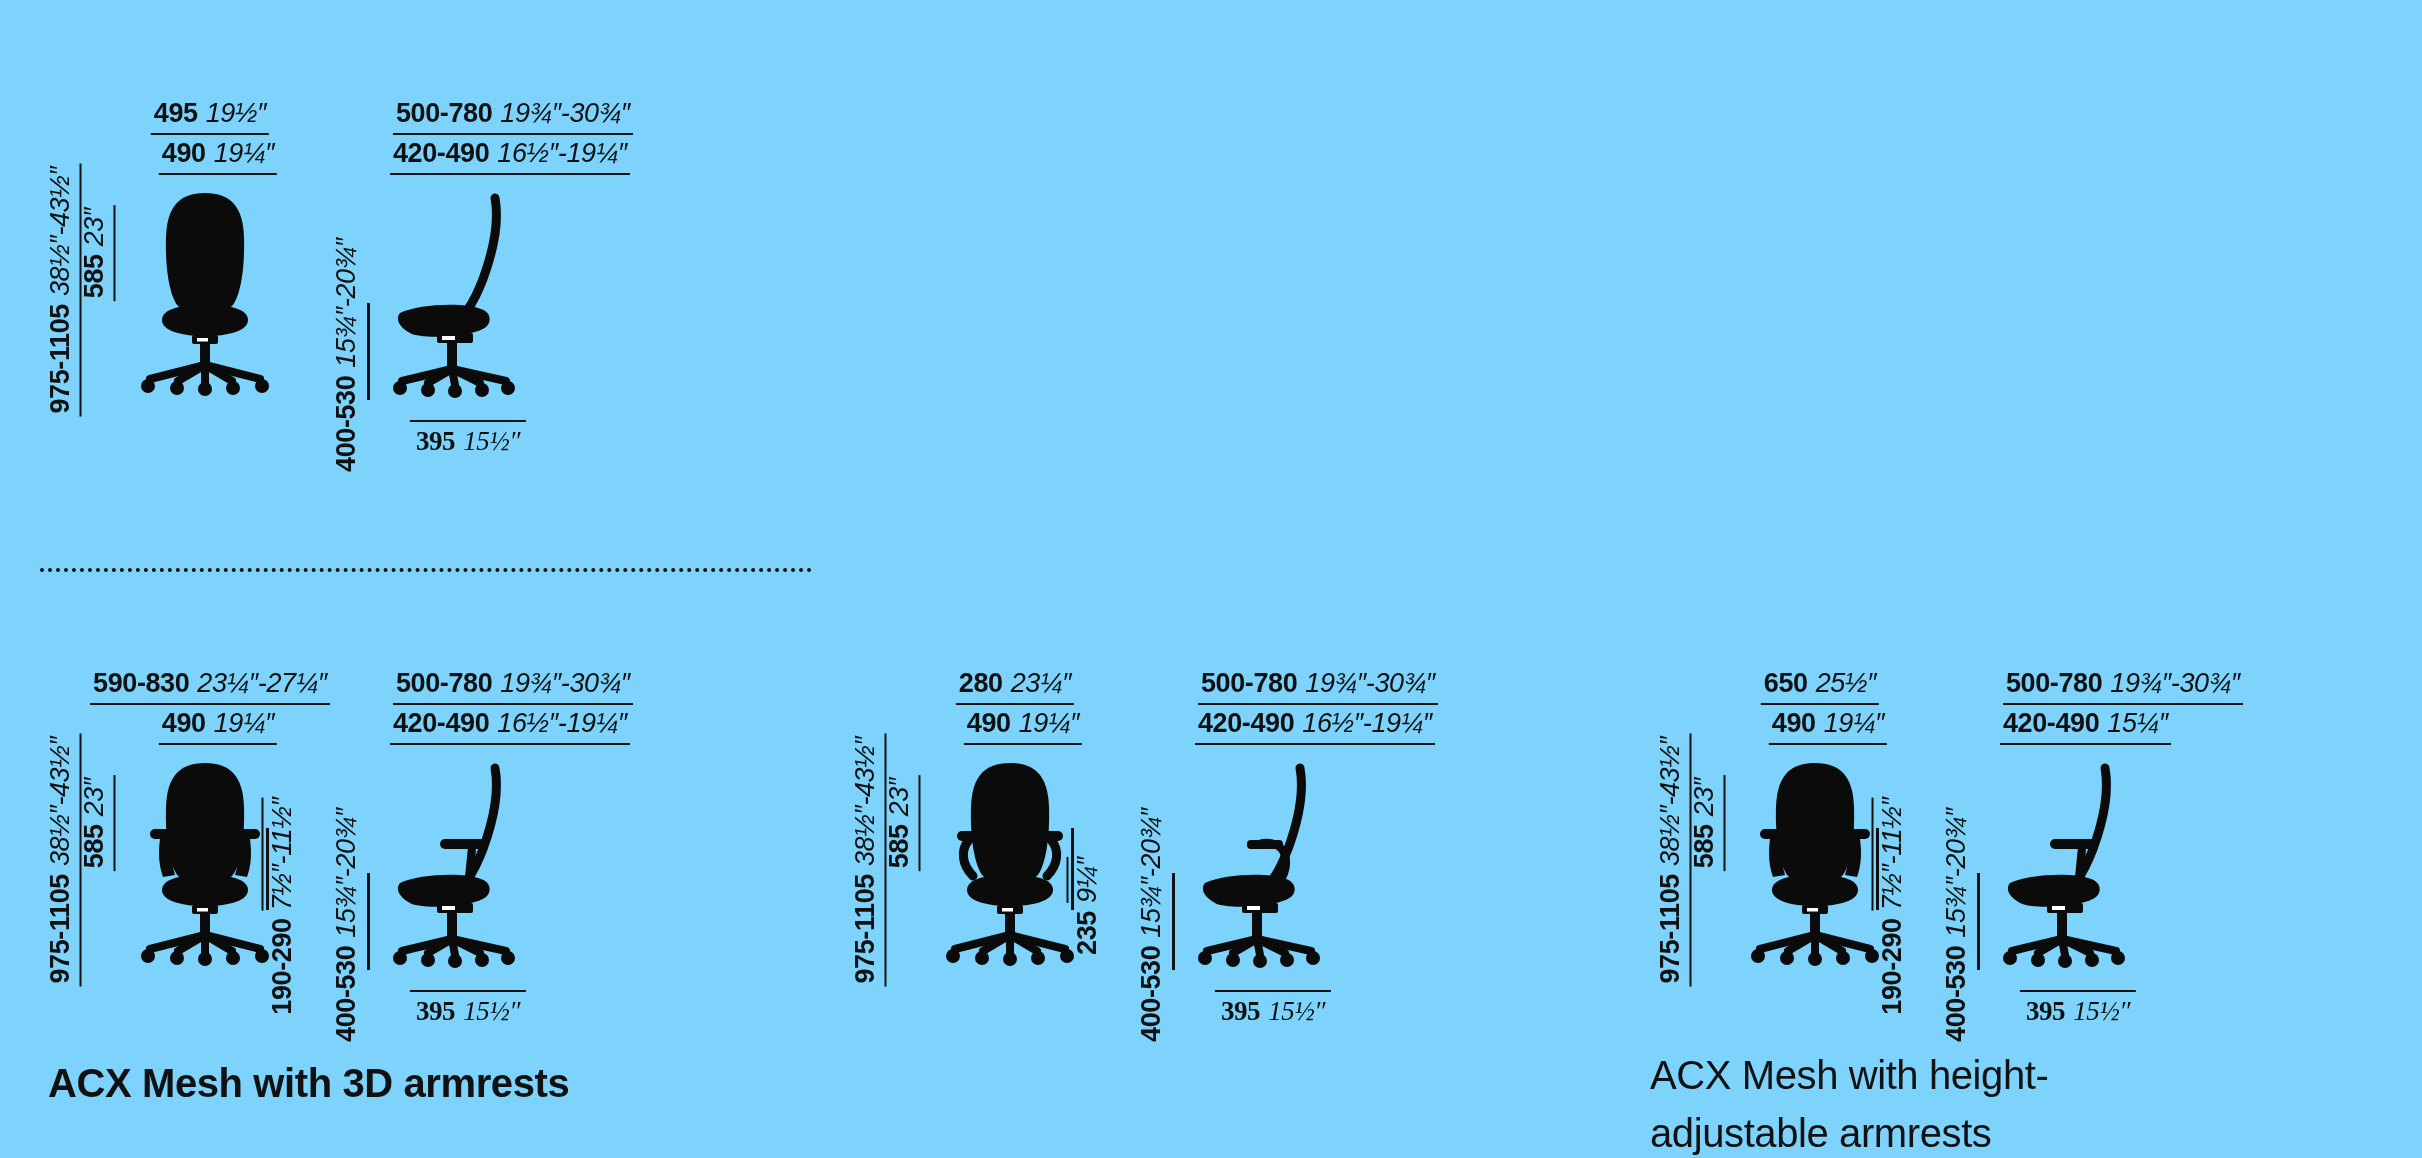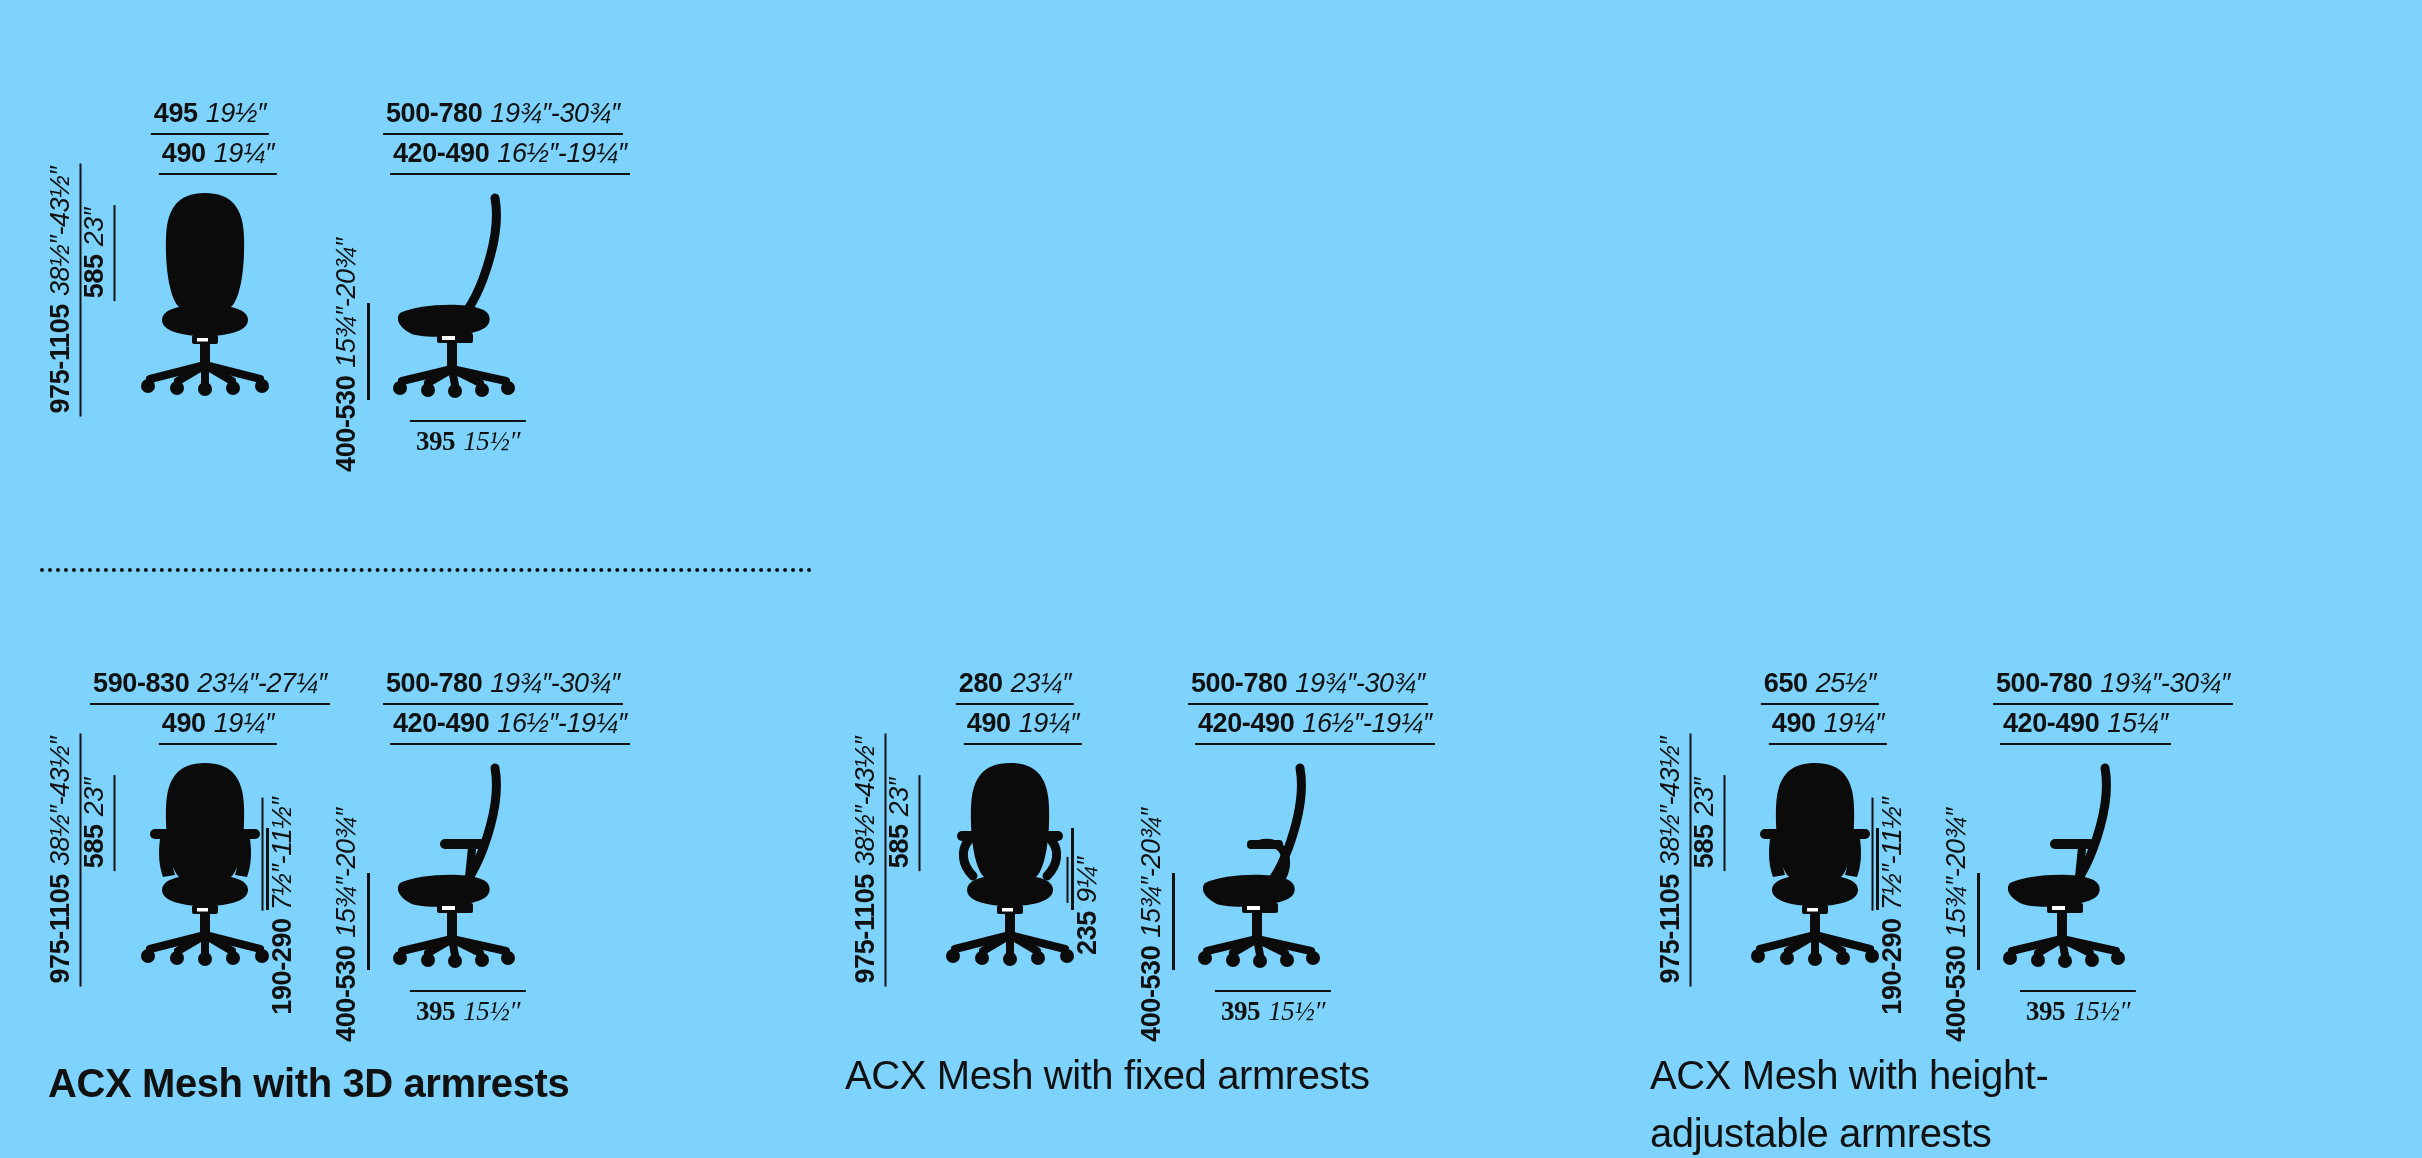--- a/index.html
+++ b/index.html
@@ -7,21 +7,21 @@
           font-family:"Liberation Sans","DejaVu Sans",sans-serif;color:#111;}
   .group{position:absolute;width:660px;height:480px;}
   
   .dim{position:absolute;font-size:27px;letter-spacing:-0.4px;white-space:nowrap;}
   .dim b{font-weight:700;}
   .dim i{font-style:italic;font-weight:400;margin-left:8px;}
   .u{display:inline-block;border-bottom:2.5px solid #111;padding:0 3px 4px 3px;}
   
   .f1{left:170px;top:0;transform:translateX(-50%);}
   .f2{left:178px;top:40px;transform:translateX(-50%);}
-  .s1{left:343px;top:0;}
+  .s1{left:353px;top:0;}
   .s2{left:350px;top:40px;}
   .b1{left:428px;top:322px;transform:translateX(-50%);font-family:Liberation Serif, serif;}
   .b1 .u{border-bottom:none;border-top:2.5px solid #111;padding:4px 6px 0 6px;}
   
   .v{transform:translate(-50%,-50%) rotate(-90deg);}
   .v-total{left:23px;top:192px;}
   .v-back{left:57px;top:155px;}
   .v-seath{left:308px;top:257px;}
   .v-seath .u{border-bottom:none;}
   .v-arm{left:244px;top:238px;}
@@ -170,21 +170,20 @@
     <div class="dim s1"><span class="u"><b>500-780</b><i>19¾″-30¾″</i></span></div>
     <div class="dim s2"><span class="u"><b>420-490</b><i>16½″-19¼″</i></span></div>
     <div class="dim v v-seath"><span class="u"><b>400-530</b><i>15¾″-20¾″</i></span></div>
     <div class="extline l-seath"></div>
     <svg class="chair side" viewBox="0 0 140 210">
         <use href="#side-arm-loop"></use>
         <use href="#side-base"></use>
       </svg>
     <div class="dim b1"><span class="u"><b>395</b><i>15½″</i></span></div>
 
-    <h2 class="title" style="margin:0;font-weight:400;">ACX Mesh with fixed armrests</h2>
   </section>
 
   <section class="group g4" style="left:1650px;top:668px">
     <div class="dim f1"><span class="u"><b>650</b><i>25½″</i></span></div>
     <div class="dim f2"><span class="u"><b>490</b><i>19¼″</i></span></div>
     <div class="dim v v-total"><span class="u"><b>975-1105</b><i>38½″-43½″</i></span></div>
     <div class="dim v v-back"><span class="u"><b>585</b><i>23″</i></span></div>
     <svg class="chair front" viewBox="0 0 140 210">
         <use href="#front-arm-t"></use>
         <use href="#front-base"></use>

